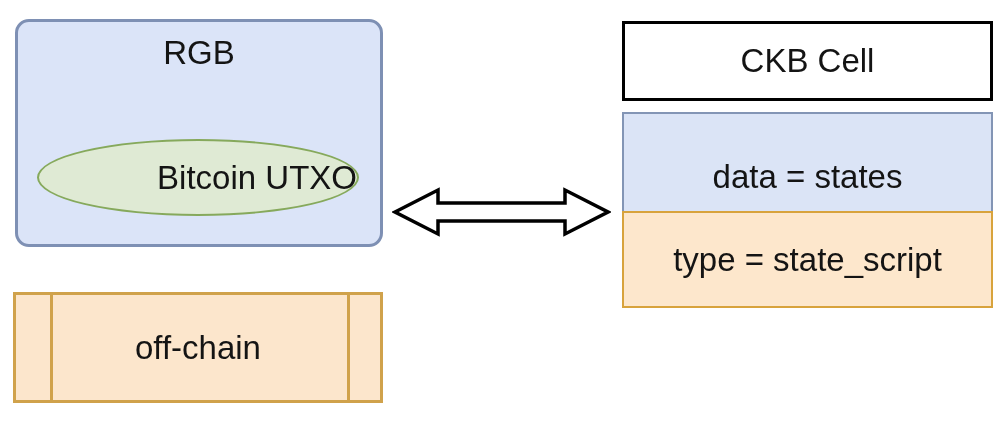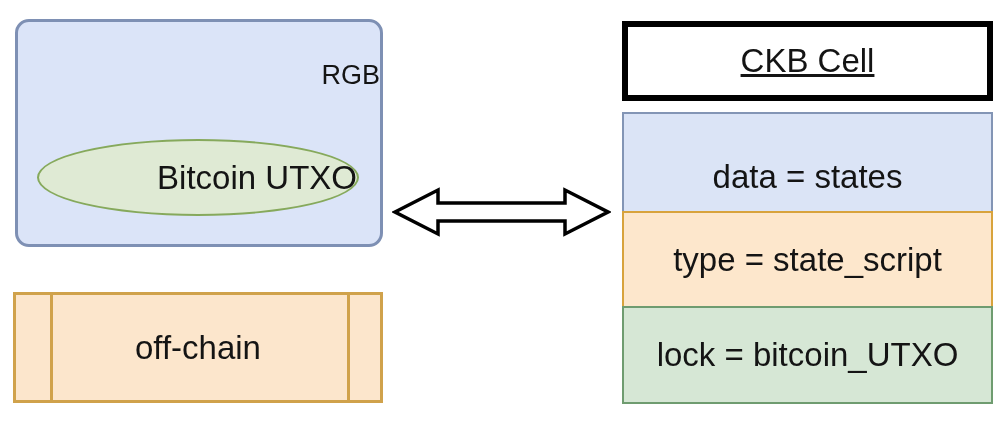--- a/index.html
+++ b/index.html
@@ -22,23 +22,23 @@
     position: absolute;
     left: 15px; top: 19px;
     width: 368px; height: 228px;
     box-sizing: border-box;
     background: #dbe4f8;
     border: 3px solid #7e90b4;
     border-radius: 14px;
   }
   .rgb-title {
     position: absolute;
-    left: 0; right: 0; top: 32px;
-    text-align: right;
-    font-size: 27px;
+    left: 0; right: 0; top: 10px;
+    text-align: center;
+    font-size: 33px;
     line-height: 42px;
   }
   .utxo-ellipse {
     position: absolute;
     left: 19px; top: 117px;
     width: 322px; height: 77px;
     box-sizing: border-box;
     background: #dfead4;
     border: 2px solid #86a95c;
     border-radius: 50%;
@@ -91,22 +91,21 @@
     width: 371px;
     box-sizing: border-box;
     display: flex;
     align-items: center;
     justify-content: center;
     font-size: 33px;
   }
   .ckb-header {
     top: 21px; height: 80px;
     background: #ffffff;
-    border: 6px solid #000000;
-    text-decoration: underline;
+    border: 3px solid #000000;
   }
   .ckb-data {
     top: 112px; height: 130px;
     background: #dbe4f6;
     border: 2px solid #8395b5;
   }
   .ckb-type {
     top: 211px; height: 97px;
     background: #fde7cc;
     border: 2px solid #d8a33c;
@@ -147,17 +146,14 @@
 
   <div class="ckb-row ckb-header">
     <span>CKB Cell</span>
   </div>
   <div class="ckb-row ckb-data">
     <span>data = states</span>
   </div>
   <div class="ckb-row ckb-type">
     <span>type = state_script</span>
   </div>
-  <div class="ckb-row ckb-lock">
-    <span>lock = bitcoin_UTXO</span>
-  </div>
 
 </div>
 
 </body></html>

